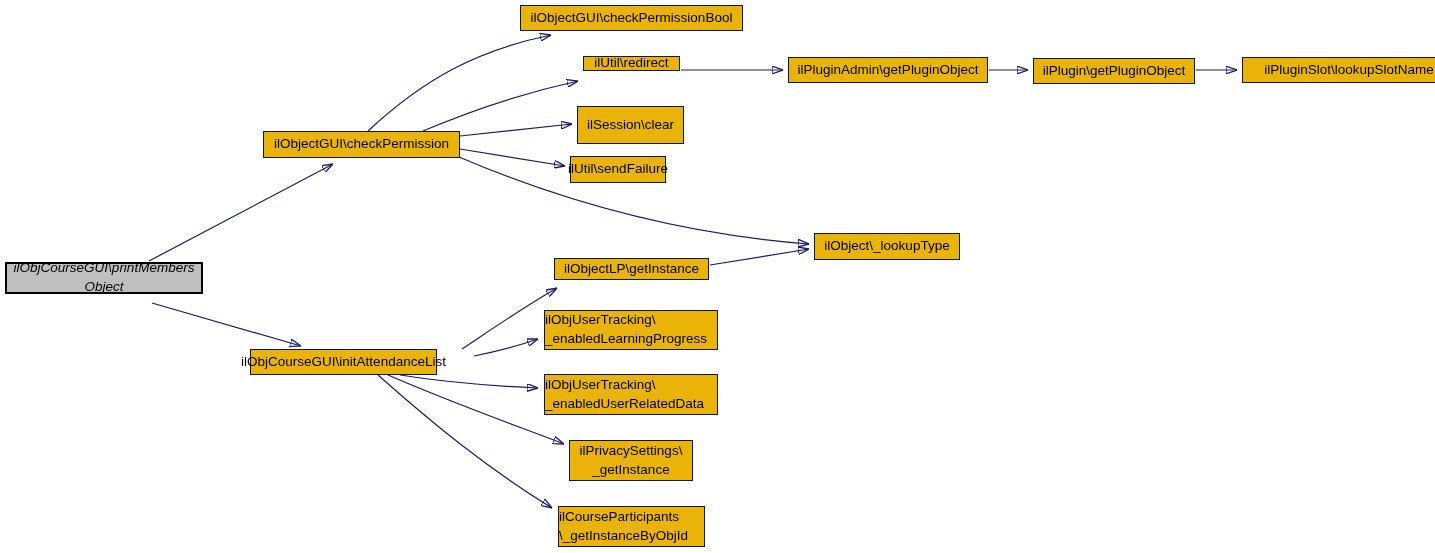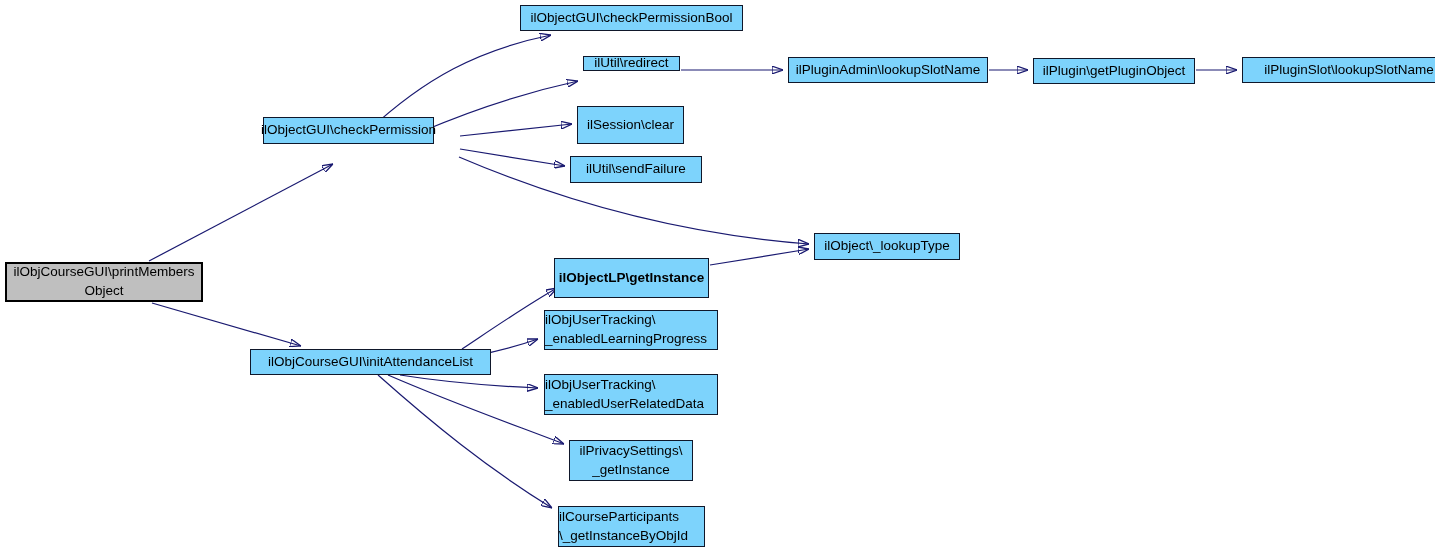--- a/index.html
+++ b/index.html
@@ -18,21 +18,21 @@
   .edges {
     position: absolute;
     left: 0; top: 0;
     width: 1435px; height: 553px;
     pointer-events: none;
   }
   .edges path { fill: none; stroke: #191970; stroke-width: 1.2px; }
   .node {
     position: absolute;
     box-sizing: border-box;
-    background: #7dd3fc;
+    background: #eab308;
     border: 1px solid #0f172a;
     color: #000000;
     font-size: 13.5px;
     line-height: 1.38;
     display: flex;
     align-items: center;
     justify-content: center;
     text-align: center;
     white-space: pre-line;
     cursor: pointer;
@@ -72,44 +72,44 @@
     <path d="M 989,70 L 1028,70" marker-end="url(#arrow)"></path>
     <path d="M 1196,70 L 1237,70" marker-end="url(#arrow)"></path>
     <path d="M 462,349 C 498,325 527,305 557,288" marker-end="url(#arrow)"></path>
     <path d="M 710,265 L 809,249" marker-end="url(#arrow)"></path>
     <path d="M 474,356 C 498,351 518,346 538,339" marker-end="url(#arrow)"></path>
     <path d="M 400,375 C 450,383 493,386 538,388" marker-end="url(#arrow)"></path>
     <path d="M 388,375 C 455,404 512,424 564,444" marker-end="url(#arrow)"></path>
     <path d="M 378,375 C 432,423 487,468 552,508" marker-end="url(#arrow)"></path>
   </svg>
 
-  <div class="node root" style="left:5px; top:262px; width:198px; height:40px;">ilObjCourseGUI\printMembers
+  <div class="node root" style="left:5px; top:262px; width:198px; height:32px;font-style:italic;">ilObjCourseGUI\printMembers
 Object</div>
 
-  <div class="node" style="left:263px; top:117px; width:171px; height:27px;">ilObjectGUI\checkPermission</div>
+  <div class="node" style="left:263px; top:131px; width:197px; height:27px;">ilObjectGUI\checkPermission</div>
 
   <div class="node thick" style="left:520px; top:5px; width:223px; height:26px;">ilObjectGUI\checkPermissionBool</div>
 
   <div class="node" style="left:583px; top:56px; width:97px; height:15px;">ilUtil\redirect</div>
 
-  <div class="node" style="left:788px; top:57px; width:200px; height:26px;">ilPluginAdmin\lookupSlotName</div>
+  <div class="node" style="left:788px; top:57px; width:200px; height:26px;">ilPluginAdmin\getPluginObject</div>
 
   <div class="node thick" style="left:1033px; top:58px; width:162px; height:26px;">ilPlugin\getPluginObject</div>
 
   <div class="node" style="left:1242px; top:57px; width:214px; height:26px;">ilPluginSlot\lookupSlotName</div>
 
   <div class="node" style="left:577px; top:106px; width:107px; height:38px;">ilSession\clear</div>
 
-  <div class="node thick" style="left:570px; top:156px; width:132px; height:27px;">ilUtil\sendFailure</div>
+  <div class="node thick" style="left:570px; top:156px; width:96px; height:27px;">ilUtil\sendFailure</div>
 
   <div class="node" style="left:814px; top:233px; width:146px; height:27px;">ilObject\_lookupType</div>
 
-  <div class="node" style="left:554px; top:258px; width:155px; height:40px;font-weight:bold;">ilObjectLP\getInstance</div>
+  <div class="node" style="left:554px; top:258px; width:155px; height:22px;">ilObjectLP\getInstance</div>
 
-  <div class="node" style="left:250px; top:349px; width:241px; height:26px;">ilObjCourseGUI\initAttendanceList</div>
+  <div class="node" style="left:250px; top:349px; width:187px; height:26px;">ilObjCourseGUI\initAttendanceList</div>
 
   <div class="node thick left-text" style="left:544px; top:310px; width:174px; height:40px;">ilObjUserTracking\
 _enabledLearningProgress</div>
 
   <div class="node thick left-text" style="left:544px; top:374px; width:174px; height:41px;">ilObjUserTracking\
 _enabledUserRelatedData</div>
 
   <div class="node thick left-text" style="left:558px; top:506px; width:147px; height:41px;">ilCourseParticipants
 \_getInstanceByObjId</div>
 

